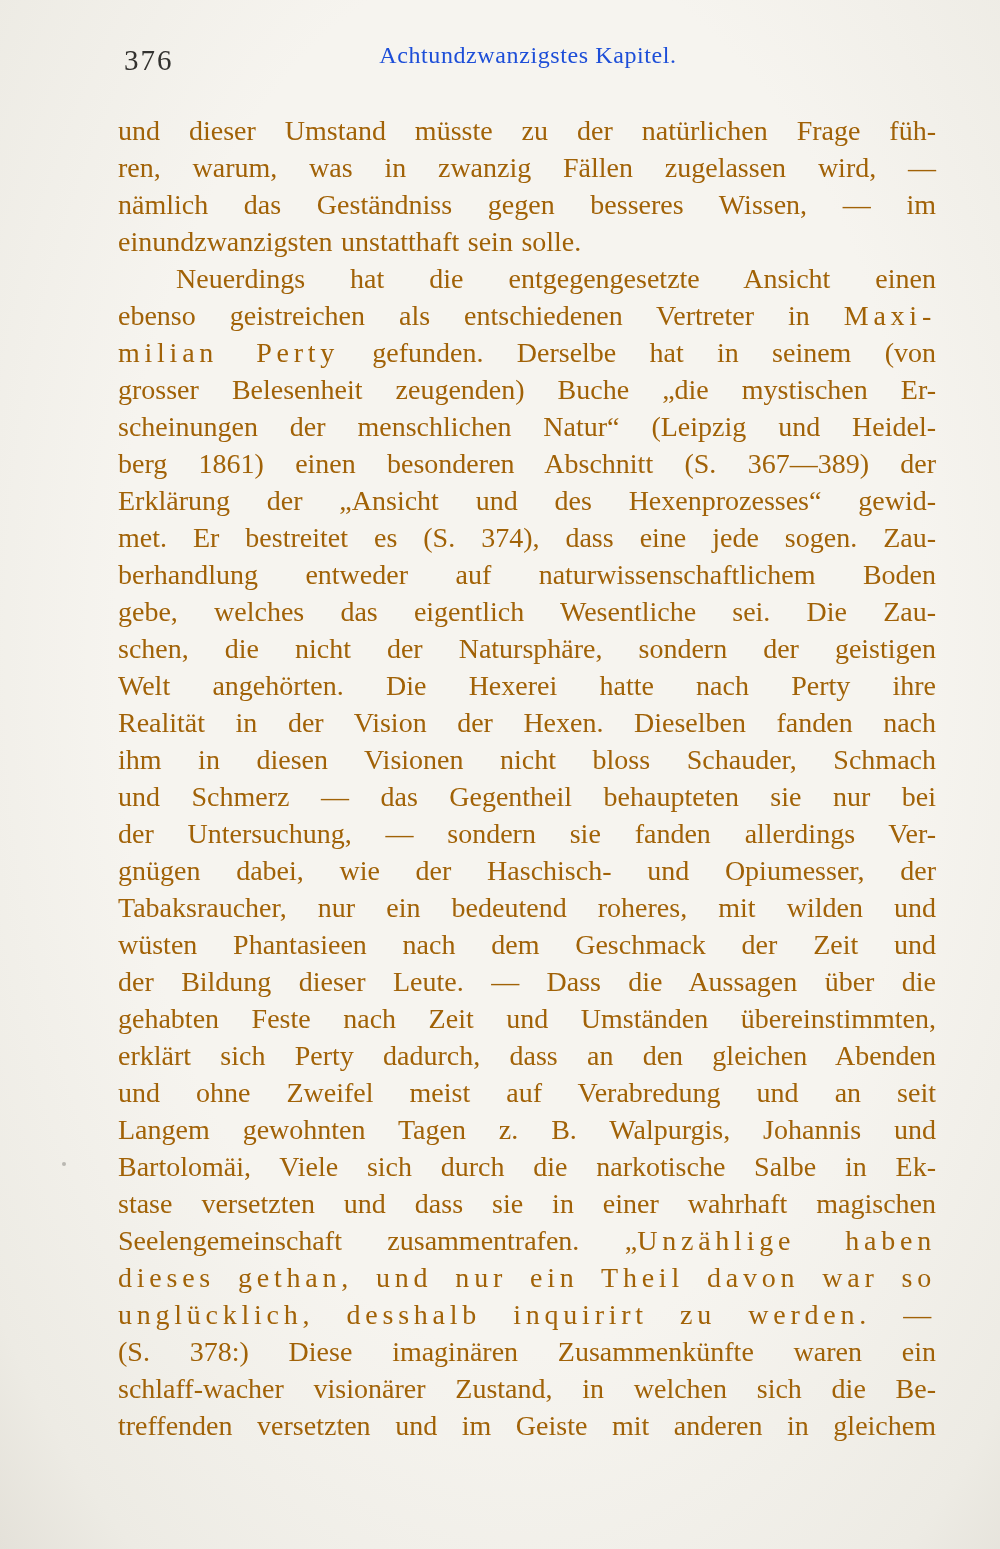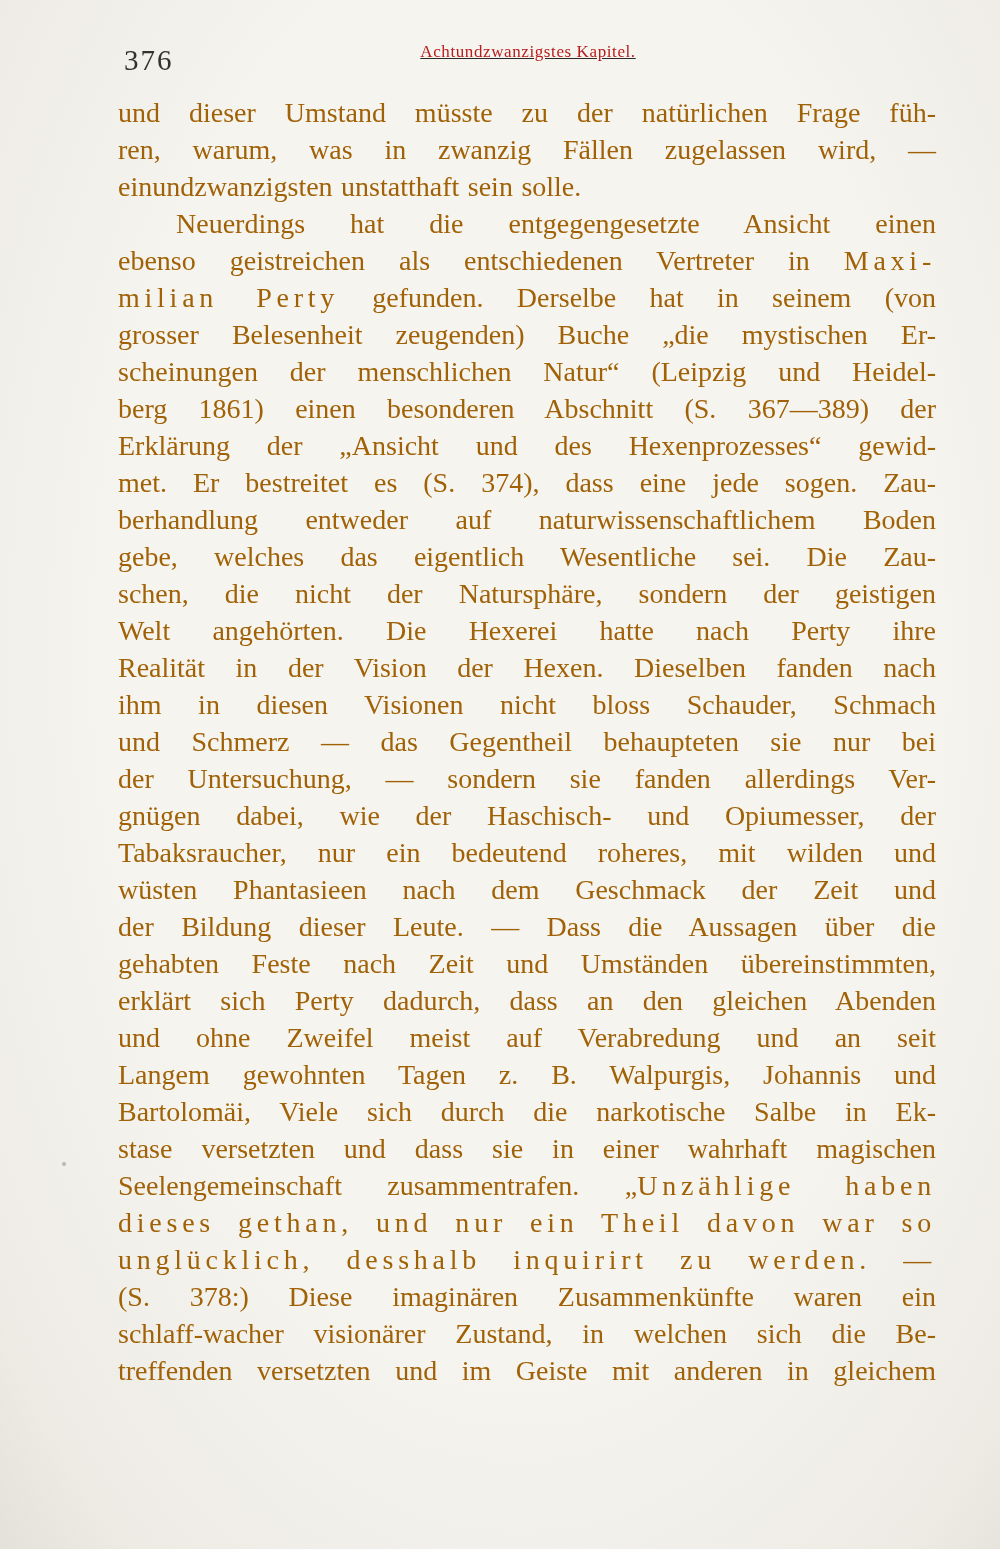--- a/index.html
+++ b/index.html
@@ -9,29 +9,29 @@
       radial-gradient(ellipse at 52% 42%, #f6f4ef 55%, #edebe4 88%, #e4e1d9 100%);
     font-family:"Liberation Serif","DejaVu Serif",serif;
     color:#2b2a27;
     overflow:hidden;
     position:relative;
   }
   .page-inner{
     position:absolute;left:118px;top:36px;width:820px;
   }
   .head-row{
-    position:relative;height:46px;margin-bottom:12px;text-decoration:underline;
+    position:relative;height:46px;margin-bottom:30px;
   }
   .page-num{
     position:absolute;left:6px;top:8px;
     font-size:29px;letter-spacing:2px;color:#33322f;
   }
   .chapter-head{
-    text-align:center;font-size:17px;padding-top:6px;
-    letter-spacing:0.6px;color:#b91c1c;
+    text-align:center;font-size:24px;padding-top:6px;
+    letter-spacing:0.6px;color:#1d4ed8;
   }
   .text-block{
     width:818px;
   }
   .line{
     font-size:28px;
     line-height:37px;
     height:37px;
     white-space:nowrap;
     text-align:justify;
@@ -59,20 +59,21 @@
 <body>
 
 <div class="page-inner">
   <div class="head-row">
     <span class="page-num">376</span>
     <div class="chapter-head">Achtundzwanzigstes Kapitel.</div>
   </div>
   <div class="text-block">
       <div class="line j"><span>und dieser Umstand müsste zu der natürlichen Frage füh-</span></div>
       <div class="line j"><span>ren, warum, was in zwanzig Fällen zugelassen wird, —</span></div>
+      <div class="line j"><span>nämlich das Geständniss gegen besseres Wissen, — im</span></div>
       <div class="line l"><span>einundzwanzigsten unstatthaft sein solle.</span></div>
       <div class="line j indent"><span>Neuerdings hat die entgegengesetzte Ansicht einen</span></div>
       <div class="line j"><span>ebenso geistreichen als entschiedenen Vertreter in </span><span class="sperr">Maxi-</span></div>
       <div class="line j"><span class="sperr">milian Perty</span><span> gefunden.  Derselbe hat in seinem (von</span></div>
       <div class="line j"><span>grosser Belesenheit zeugenden) Buche „die mystischen Er-</span></div>
       <div class="line j"><span>scheinungen der menschlichen Natur“ (Leipzig und Heidel-</span></div>
       <div class="line j"><span>berg 1861) einen besonderen Abschnitt (S. 367—389) der</span></div>
       <div class="line j"><span>Erklärung der „Ansicht und des Hexenprozesses“ gewid-</span></div>
       <div class="line j"><span>met.  Er bestreitet es (S. 374), dass eine jede sogen. Zau-</span></div>
       <div class="line j"><span>berhandlung entweder auf naturwissenschaftlichem Boden</span></div>

